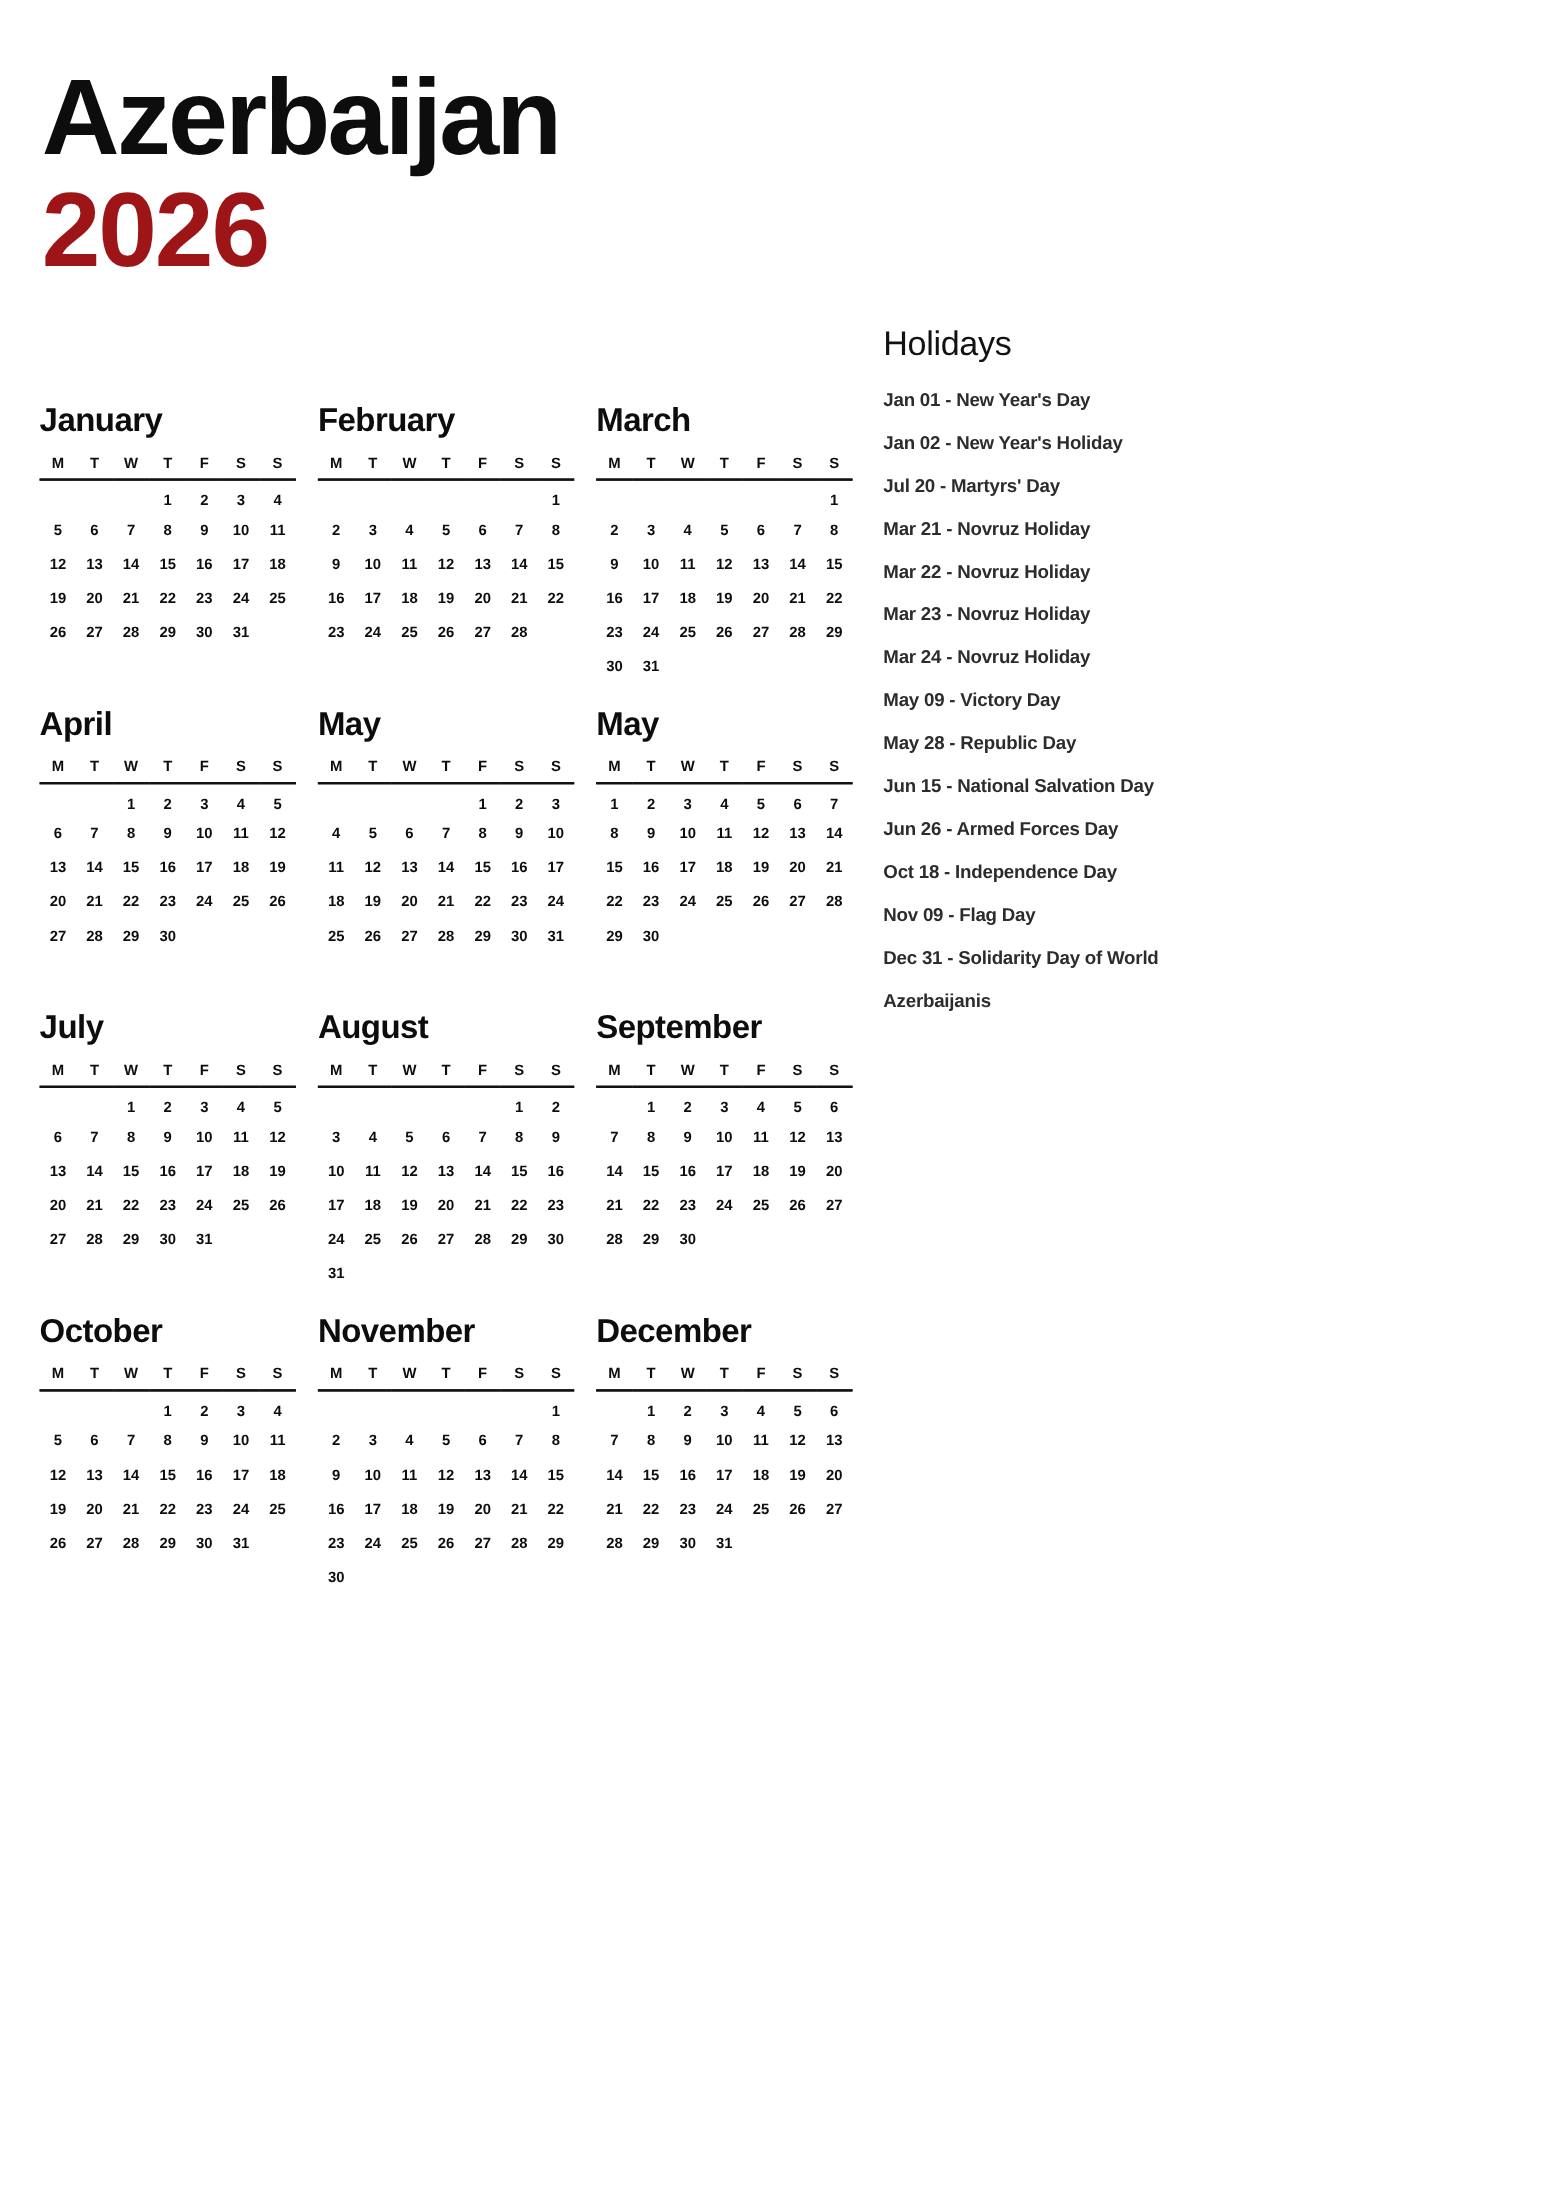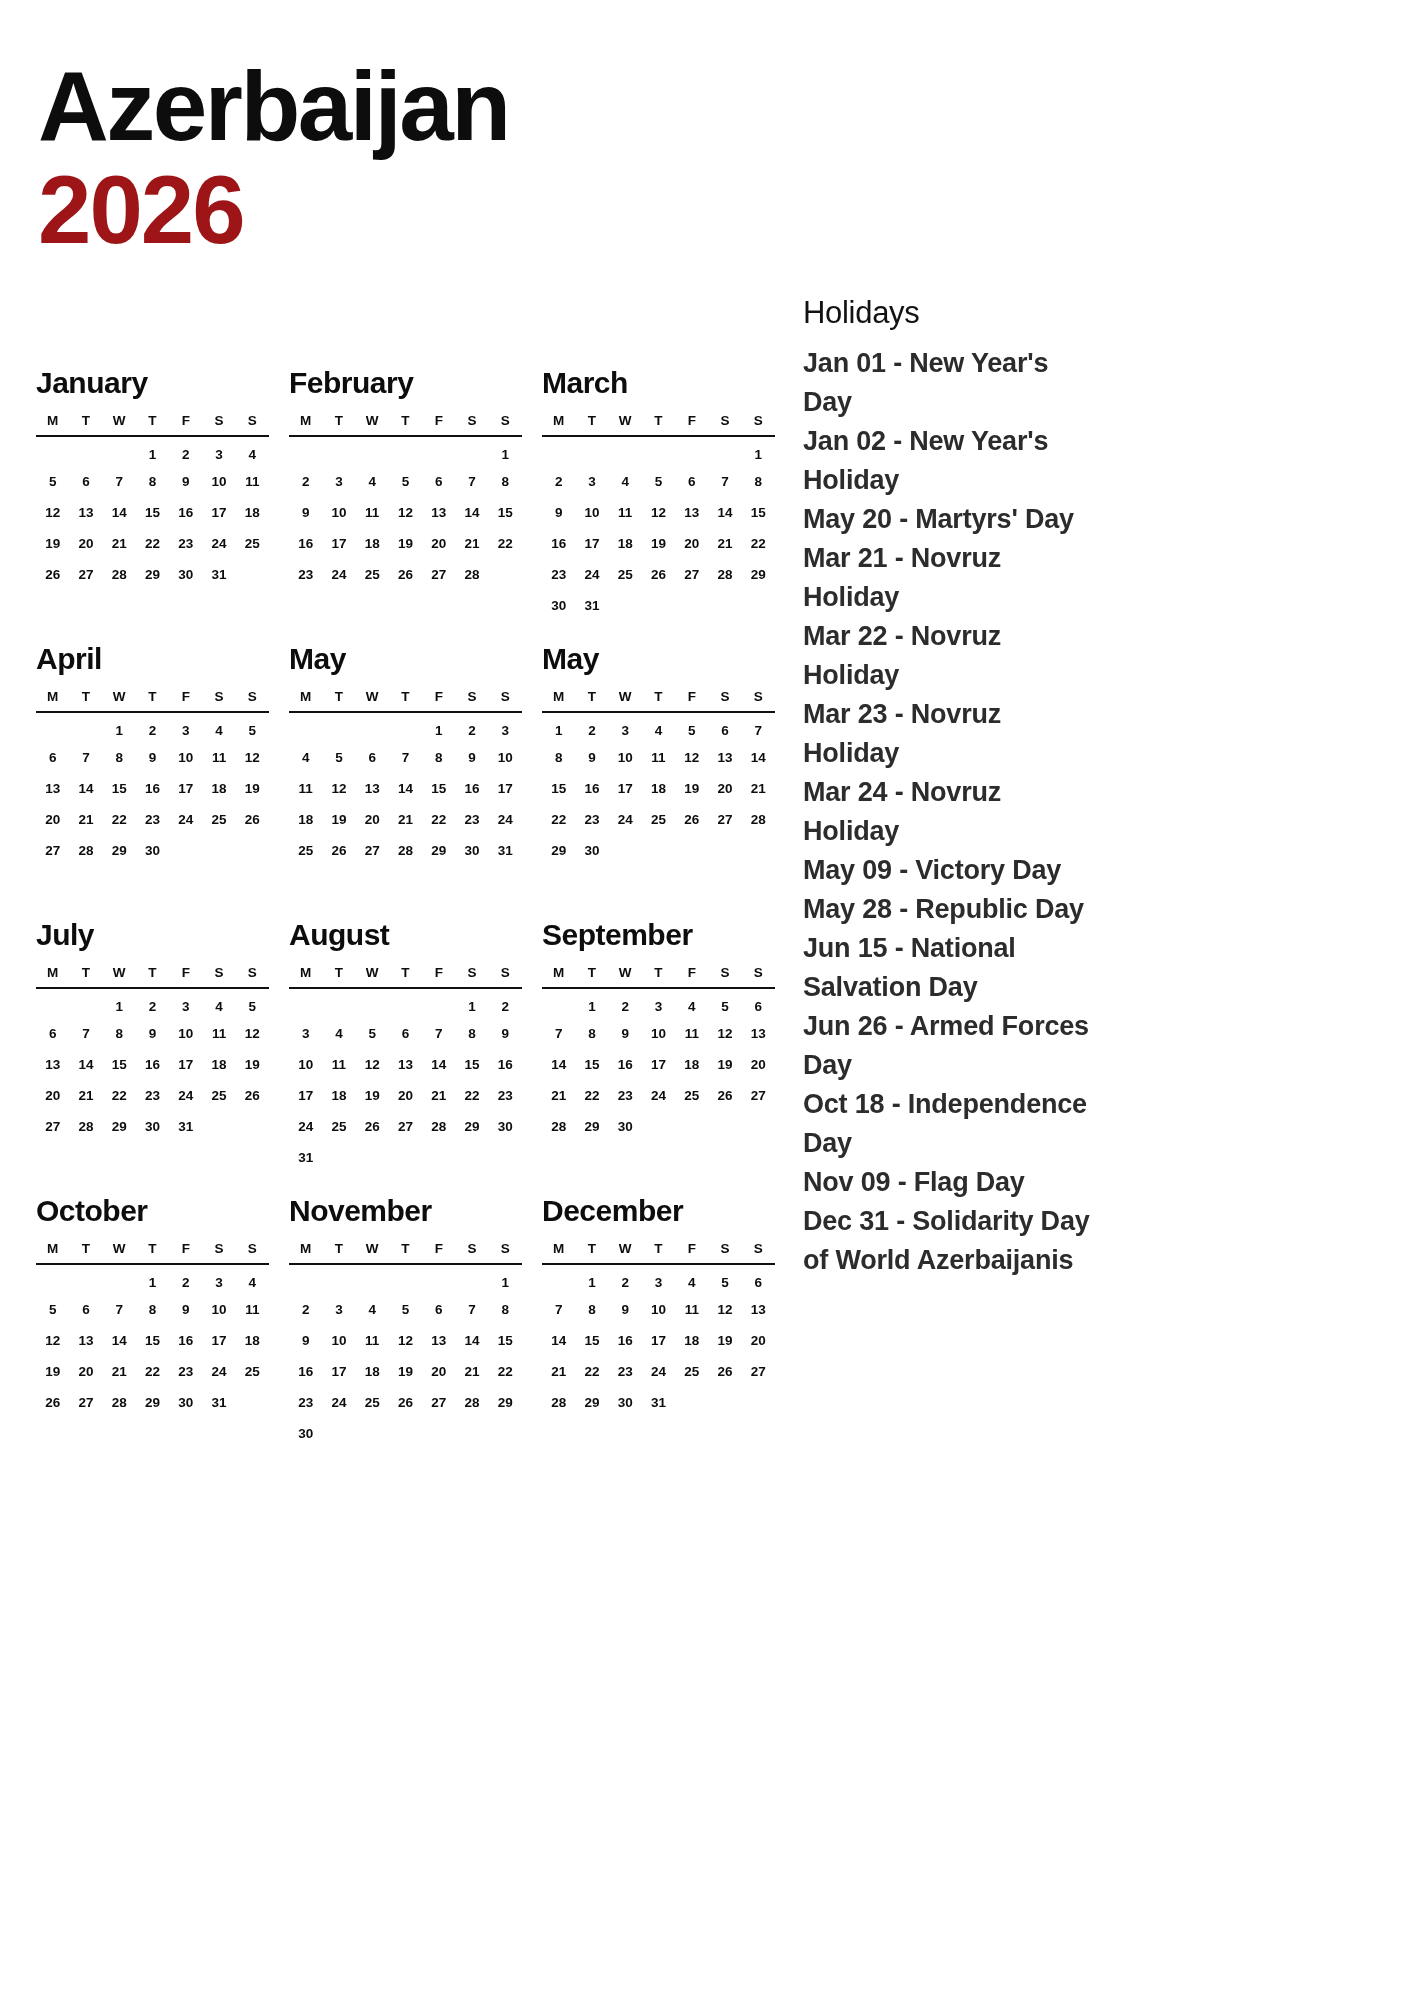--- a/index.html
+++ b/index.html
@@ -115,21 +115,21 @@
     font-weight: 400;
     letter-spacing: -0.3px;
     color: #121212;
     line-height: 1.1;
     margin-bottom: 14px;
   }
   .holidays-list {
     list-style: none;
   }
   .holiday-item {
-    font-size: 27px;
+    font-size: 17px;
     font-weight: 700;
     color: #2c2c2c;
     line-height: 39px;
     letter-spacing: -0.2px;
   }
 </style>
 </head>
 <body>
 
 <div class="header">
@@ -921,21 +921,21 @@
         </tbody>
       </table>
     </div>
   </div>
 
 <div class="holidays">
   <div class="holidays-heading">Holidays</div>
   <ul class="holidays-list" id="holidays-list">
       <li class="holiday-item">Jan 01 - New Year's Day</li>
       <li class="holiday-item">Jan 02 - New Year's Holiday</li>
-      <li class="holiday-item">May 20 - Martyrs' Day</li>
+      <li class="holiday-item">Jul 20 - Martyrs' Day</li>
       <li class="holiday-item">Mar 21 - Novruz Holiday</li>
       <li class="holiday-item">Mar 22 - Novruz Holiday</li>
       <li class="holiday-item">Mar 23 - Novruz Holiday</li>
       <li class="holiday-item">Mar 24 - Novruz Holiday</li>
       <li class="holiday-item">May 09 - Victory Day</li>
       <li class="holiday-item">May 28 - Republic Day</li>
       <li class="holiday-item">Jun 15 - National Salvation Day</li>
       <li class="holiday-item">Jun 26 - Armed Forces Day</li>
       <li class="holiday-item">Oct 18 - Independence Day</li>
       <li class="holiday-item">Nov 09 - Flag Day</li>

